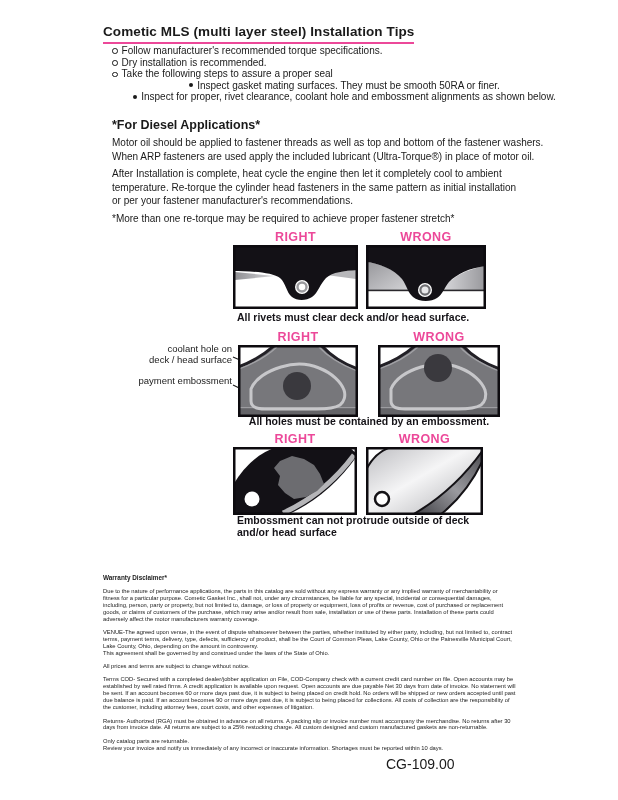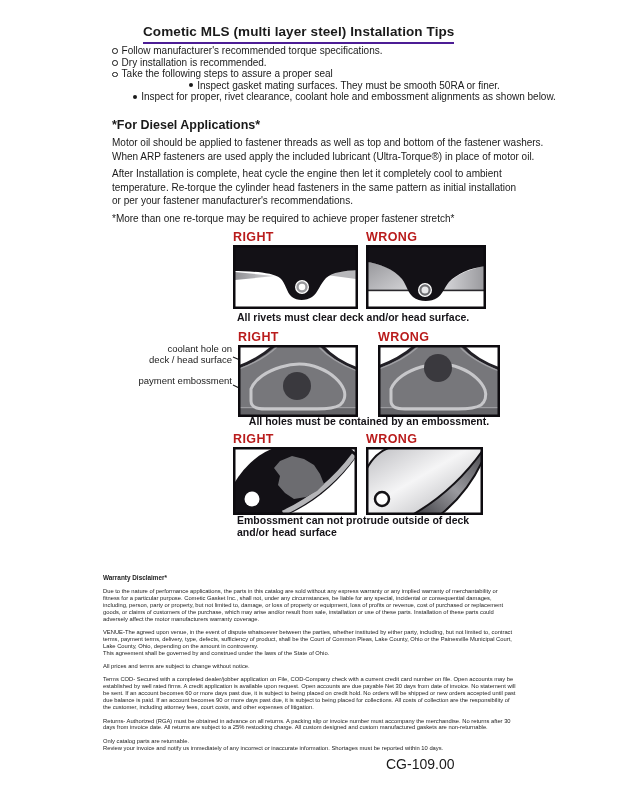--- a/index.html
+++ b/index.html
@@ -3,36 +3,36 @@
 <meta charset="utf-8">
 <style>
   html,body{margin:0;padding:0;background:#ffffff;}
   .page{
     position:relative;width:618px;height:800px;background:#ffffff;
     font-family:"Liberation Sans",sans-serif;color:#1a1a1a;overflow:hidden;
   }
   
   .title{
     position:absolute;left:103px;top:24px;font-size:13.5px;font-weight:bold;
-    border-bottom:2px solid #4c1d95;padding-bottom:3px;letter-spacing:.1px;margin-left:40px;
+    border-bottom:2px solid #ec4899;padding-bottom:3px;letter-spacing:.1px;
   }
   
   .bullets{position:absolute;left:112px;top:45px;font-size:10px;line-height:11.6px;}
   .brow{display:flex;align-items:flex-start;}
   .brow.sub{margin-left:21px;justify-content:center;}
   .b-circle{flex:none;width:3.6px;height:3.6px;border:1px solid #1a1a1a;border-radius:50%;margin:3.4px 4px 0 0;}
   .b-dot{flex:none;width:4.2px;height:4.2px;background:#1a1a1a;border-radius:50%;margin:3.2px 4px 0 0;}
   
   .diesel{position:absolute;left:112px;top:118px;width:440px;}
   .diesel .dh{font-size:12.5px;font-weight:bold;height:14px;margin-bottom:4px;}
   .diesel .dp{margin:0 0 4px 0;font-size:10px;line-height:13.5px;}
   .diesel .dp div{white-space:nowrap;}
   
   .diagrams{position:absolute;left:0;top:225px;width:618px;height:322px;}
-  .dg-label{position:absolute;font-size:12.5px;font-weight:bold;letter-spacing:.4px;color:#b91c1c;}
+  .dg-label{position:absolute;font-size:12.5px;font-weight:bold;letter-spacing:.4px;text-align:center;color:#ec4899;}
   .dg-box{position:absolute;line-height:0;}
   .dg-caption{position:absolute;font-size:10.5px;font-weight:bold;color:#151318;}
   .dg-caption.center{text-align:center;}
   .leader-label{position:absolute;width:125px;text-align:right;font-size:9.5px;line-height:11px;color:#1a1a1a;}
   .leader-svg{position:absolute;left:100px;top:115px;}
   
   .disclaimer{position:absolute;left:103px;top:575px;width:413px;font-size:5.8px;line-height:6.9px;color:#222;}
   .disclaimer .wh{font-weight:bold;font-size:6.4px;margin:0 0 6px 0;}
   .disclaimer p{margin:0 0 6.5px 0;}
   .disclaimer p.tight{margin:0;}

